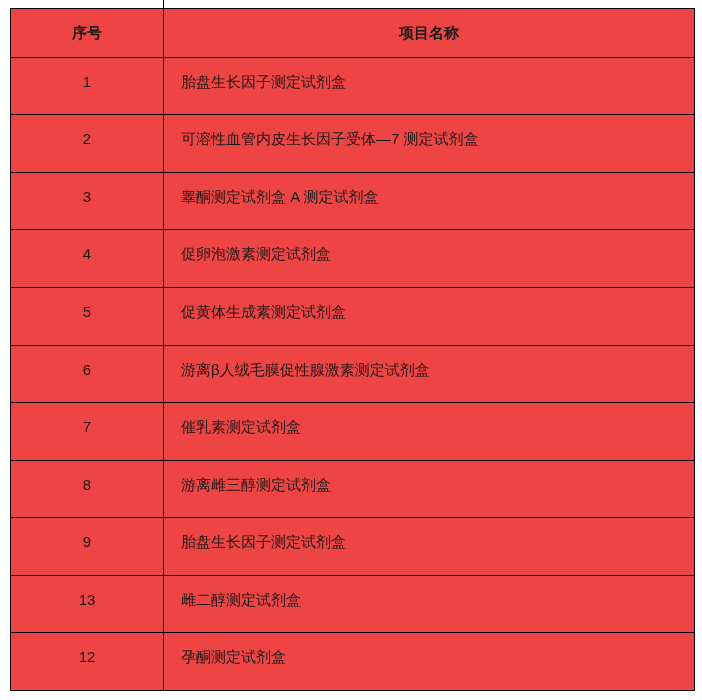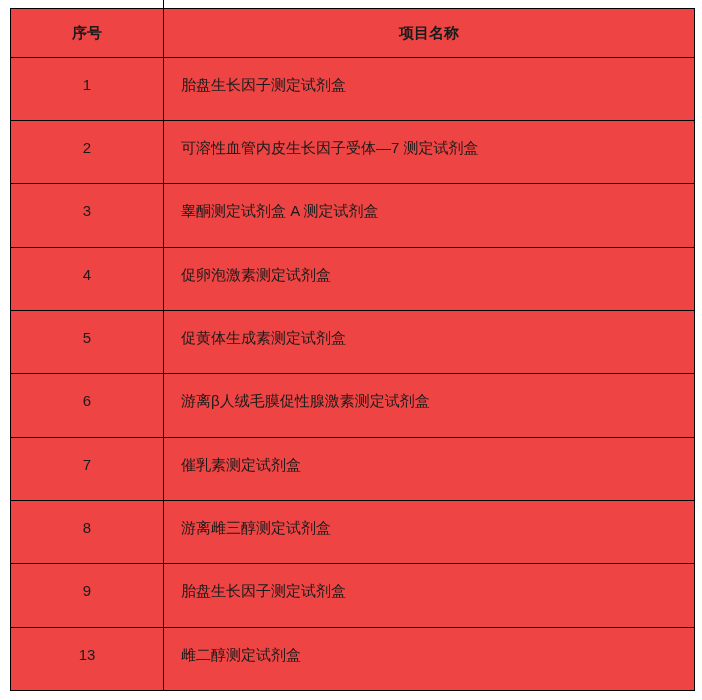--- a/index.html
+++ b/index.html
@@ -111,14 +111,18 @@
         <td class="cell-name">游离雌三醇测定试剂盒</td>
       </tr>
       <tr>
         <td class="cell-serial">9</td>
         <td class="cell-name">胎盘生长因子测定试剂盒</td>
       </tr>
       <tr>
         <td class="cell-serial">13</td>
         <td class="cell-name">雌二醇测定试剂盒</td>
       </tr>
+      <tr>
+        <td class="cell-serial">12</td>
+        <td class="cell-name">孕酮测定试剂盒</td>
+      </tr>
     </tbody>
 </table>
 
 </body></html>

